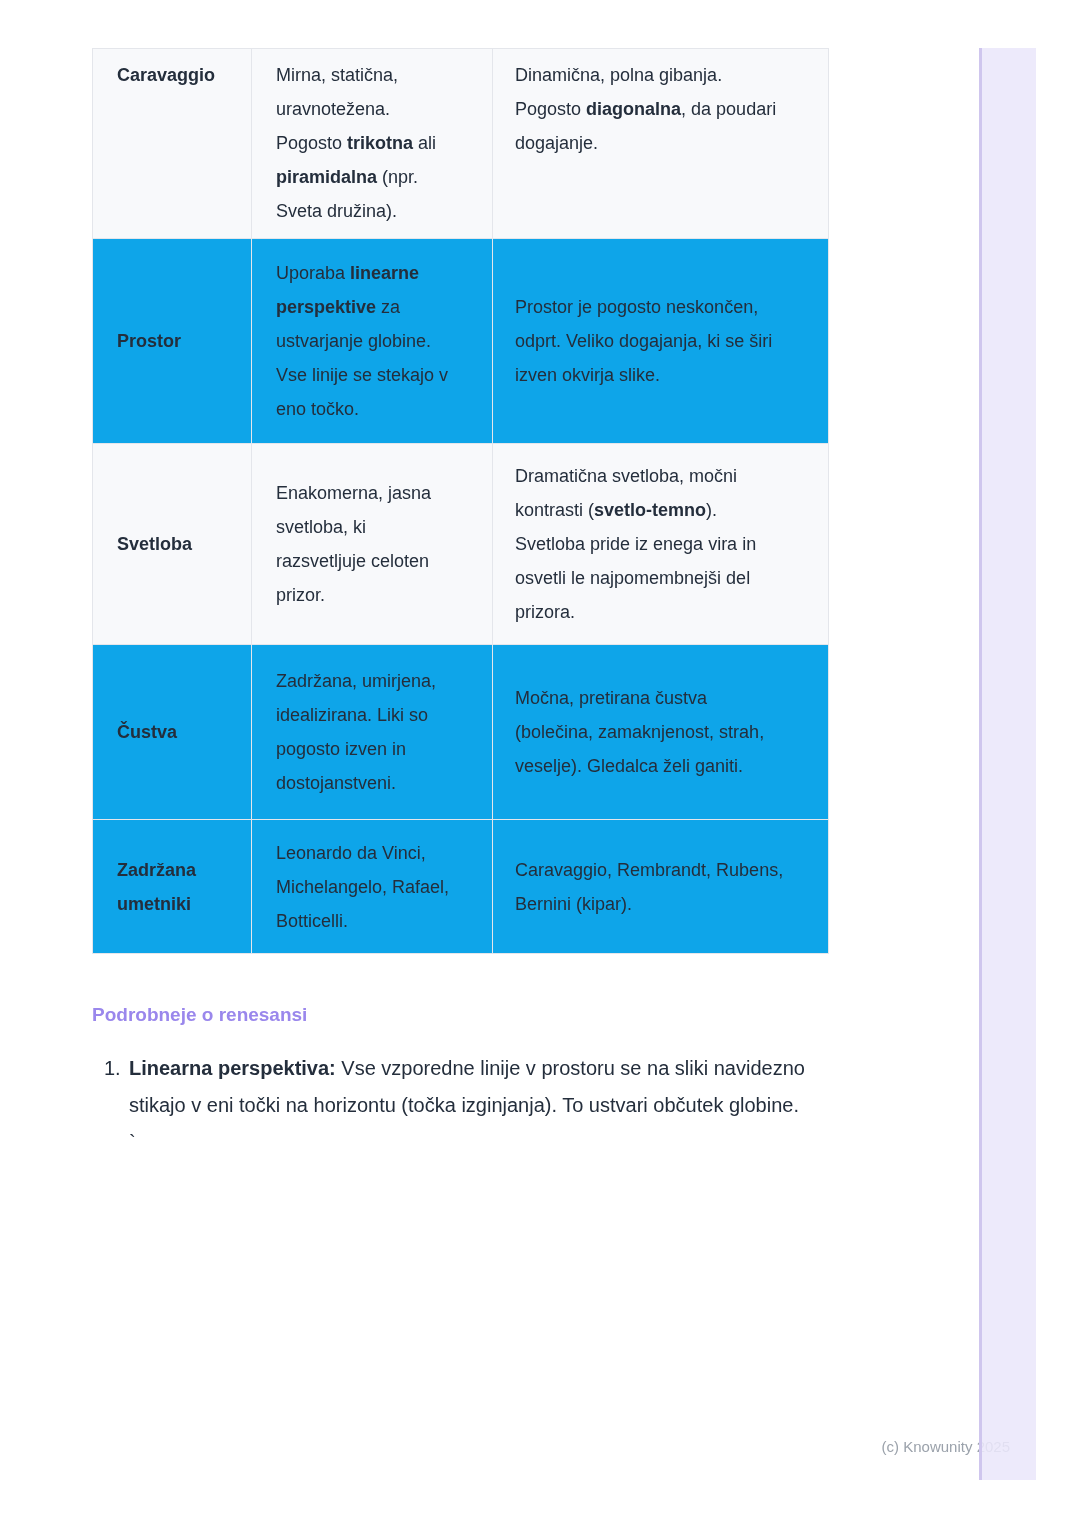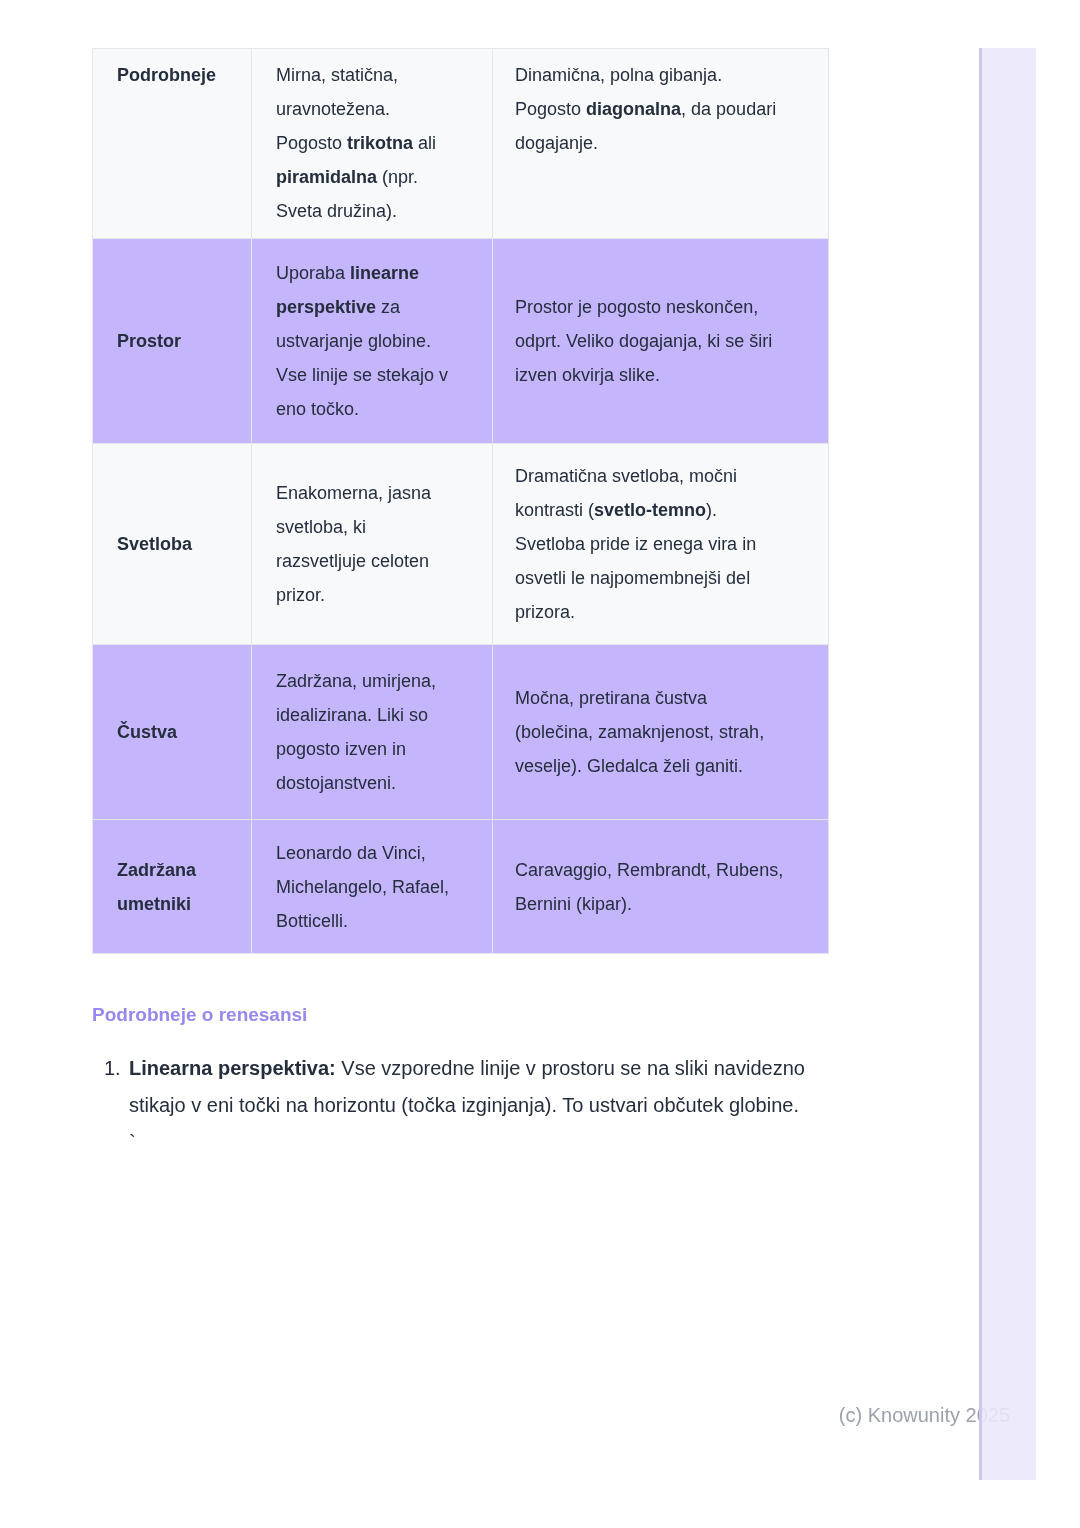--- a/index.html
+++ b/index.html
@@ -11,21 +11,21 @@
   }
   .content{position:absolute;left:92px;top:48px;width:736px;}
 
   
   table.cmp{
     border-collapse:collapse;table-layout:fixed;width:736px;
     font-size:18px;line-height:34px;color:#242e3c;
   }
   table.cmp th,table.cmp td{
     border:1px solid #e4e6eb;vertical-align:middle;text-align:left;
-    font-weight:normal;background:#c4b5fd;
+    font-weight:normal;background:#0ea5e9;
   }
   table.cmp tr.shaded th,table.cmp tr.shaded td{background:#f8f9fb;}
   table.cmp th{font-weight:bold;padding:10px 12px 10px 24px;}
   table.cmp td.c-ren{padding:10px 38px 10px 24px;}
   table.cmp td.c-bar{padding:10px 39px 10px 22px;}
   table.cmp tr.row-top th,table.cmp tr.row-top td{vertical-align:top;padding-top:9px;}
   table.cmp strong{font-weight:bold;}
 
   
   h2.section-heading{
@@ -41,22 +41,22 @@
     display:flex;align-items:flex-start;
     padding:0 18px 0 12px;
     font-size:20px;line-height:37px;color:#242e3c;
   }
   ol.numlist .num{flex:0 0 25px;}
   ol.numlist .li-text{flex:1 1 auto;}
   ol.numlist strong{font-weight:bold;}
 
   
   .footer{
-    position:absolute;top:1405px;right:70px;
-    font-size:20px;line-height:20px;color:#9ba2ab;
+    position:absolute;top:1437px;right:70px;
+    font-size:15px;line-height:20px;color:#9ba2ab;
   }
   .edge-strip{
     position:absolute;left:979px;top:48px;width:54px;height:1432px;
     background:rgba(235,231,250,0.88);
     border-left:3px solid #cfc6ee;
     z-index:5;
   }
 </style>
 </head>
 <body>
@@ -64,21 +64,21 @@
 <div class="content">
 
   <table class="cmp">
     <colgroup>
       <col style="width:159px">
       <col style="width:241px">
       <col style="width:336px">
     </colgroup>
     <tbody>
         <tr class="shaded row-top" style="height: 183px;">
-    <th>Podrobneje</th>
+    <th>Caravaggio</th>
     <td class="c-ren">Mirna, statična, uravnotežena. Pogosto <strong>trikotna</strong> ali <strong>piramidalna</strong> (npr. Sveta družina).</td>
     <td class="c-bar">Dinamična, polna gibanja. Pogosto <strong>diagonalna</strong>, da poudari dogajanje.</td>
   </tr>
         <tr style="height: 205px;">
     <th>Prostor</th>
     <td class="c-ren">Uporaba <strong>linearne perspektive</strong> za ustvarjanje globine. Vse linije se stekajo v eno točko.</td>
     <td class="c-bar">Prostor je pogosto neskončen, odprt. Veliko dogajanja, ki se širi izven okvirja slike.</td>
   </tr>
         <tr class="shaded" style="height: 201px;">
     <th>Svetloba</th>

